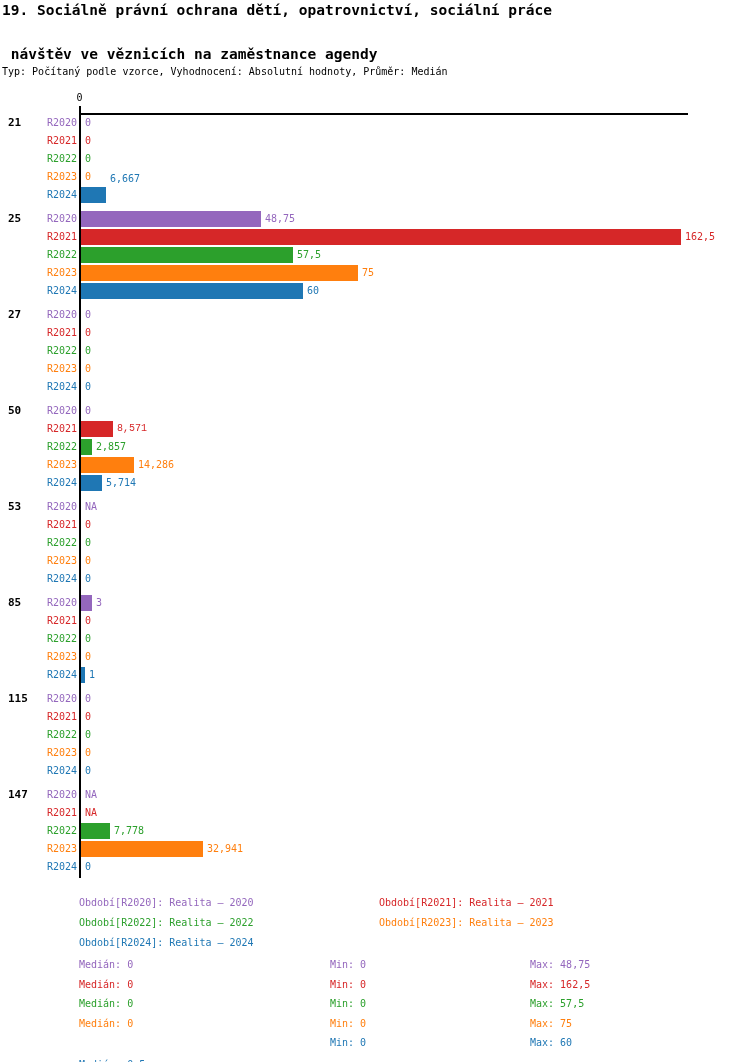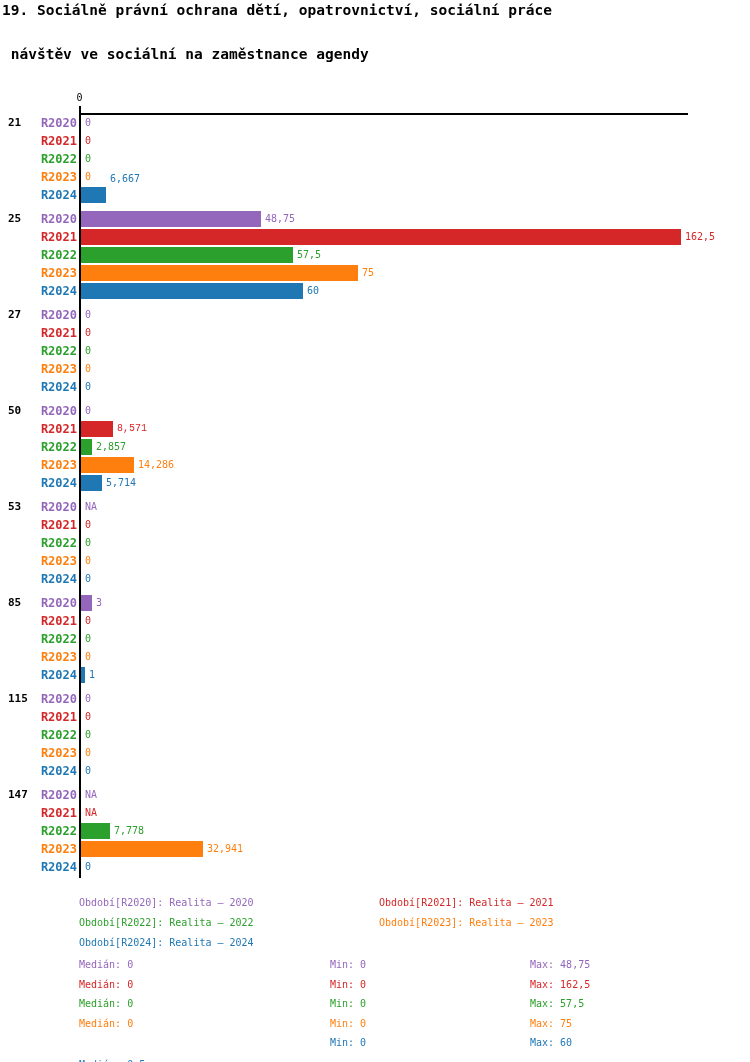--- a/index.html
+++ b/index.html
@@ -8,32 +8,33 @@
     position:relative; width:750px; height:1062px; background:#ffffff;
     overflow:hidden; font-family:"DejaVu Sans Mono", monospace; color:#000;
   }
   .title { position:absolute; left:2px; font-weight:bold; font-size:14.5px; white-space:pre; }
   .t1 { top:2px; } .t2 { top:24px; } .t3 { top:46px; }
   .subtitle { position:absolute; left:2px; top:66px; font-size:10px; white-space:pre; }
   .axis-tick-label { position:absolute; left:71px; top:92px; width:17px; text-align:center; font-size:10px; }
   .axis-v { position:absolute; left:79px; top:106px; width:2px; height:772px; background:#000; }
   .axis-h { position:absolute; left:79px; top:113px; width:609px; height:2px; background:#000; }
   .glabel { position:absolute; left:8px; font-size:11px; font-weight:bold; line-height:18px; }
-  .rlabel { position:absolute; left:28px; width:49px; text-align:right; font-size:12px; line-height:18px;font-weight:bold; }
+  .rlabel { position:absolute; left:28px; width:49px; text-align:right; font-size:10px; line-height:18px; }
   .bar    { position:absolute; height:16px; }
   .vlabel { position:absolute; font-size:10px; line-height:18px; white-space:pre; }
   .litem  { position:absolute; font-size:10px; line-height:20px; white-space:pre; }
   .sitem  { position:absolute; font-size:10px; line-height:20px; white-space:pre; }
 </style>
 </head>
 <body>
 
 <div class="page">
   <div class="title t1">19. Sociálně právní ochrana dětí, opatrovnictví, sociální práce</div>
-  <div class="title t3"> návštěv ve sociální na zaměstnance agendy</div>
+  <div class="title t3"> návštěv ve věznicích na zaměstnance agendy</div>
+  <div class="subtitle">Typ: Počítaný podle vzorce, Vyhodnocení: Absolutní hodnoty, Průměr: Medián</div>
 
   <div class="axis-tick-label">0</div>
   <div class="axis-v"></div>
   <div class="axis-h"></div>
 
   <div>
       <div class="glabel" style="top: 114px;">21</div>
       <div class="rlabel" style="top: 114px; color: rgb(148, 103, 189);">R2020</div>
       <div class="vlabel" style="left: 85px; top: 114px; color: rgb(148, 103, 189);">0</div>
       <div class="rlabel" style="top: 132px; color: rgb(214, 39, 40);">R2021</div>

